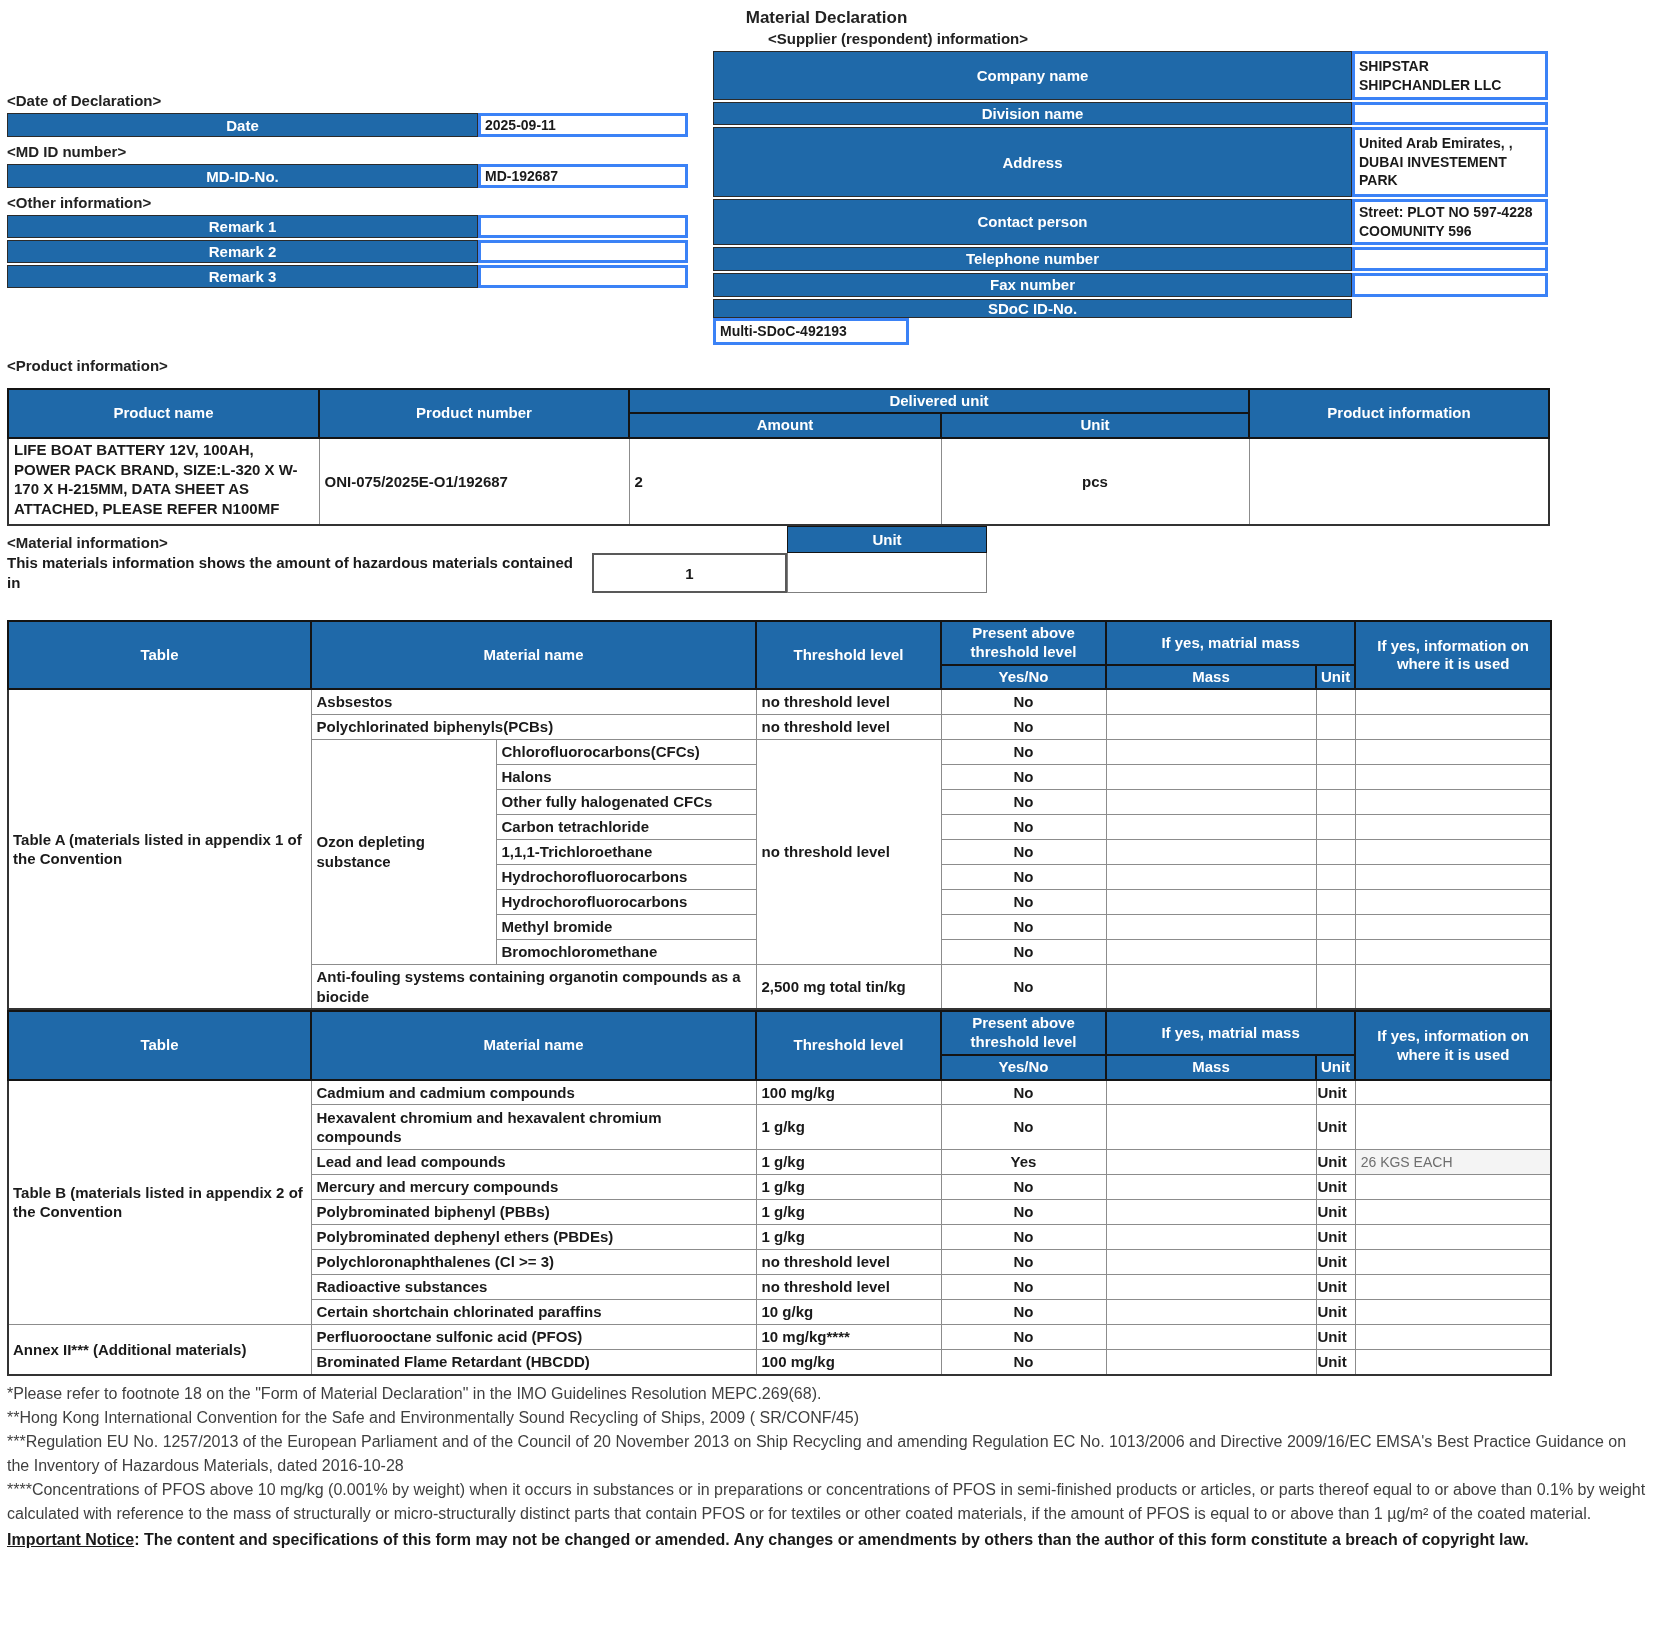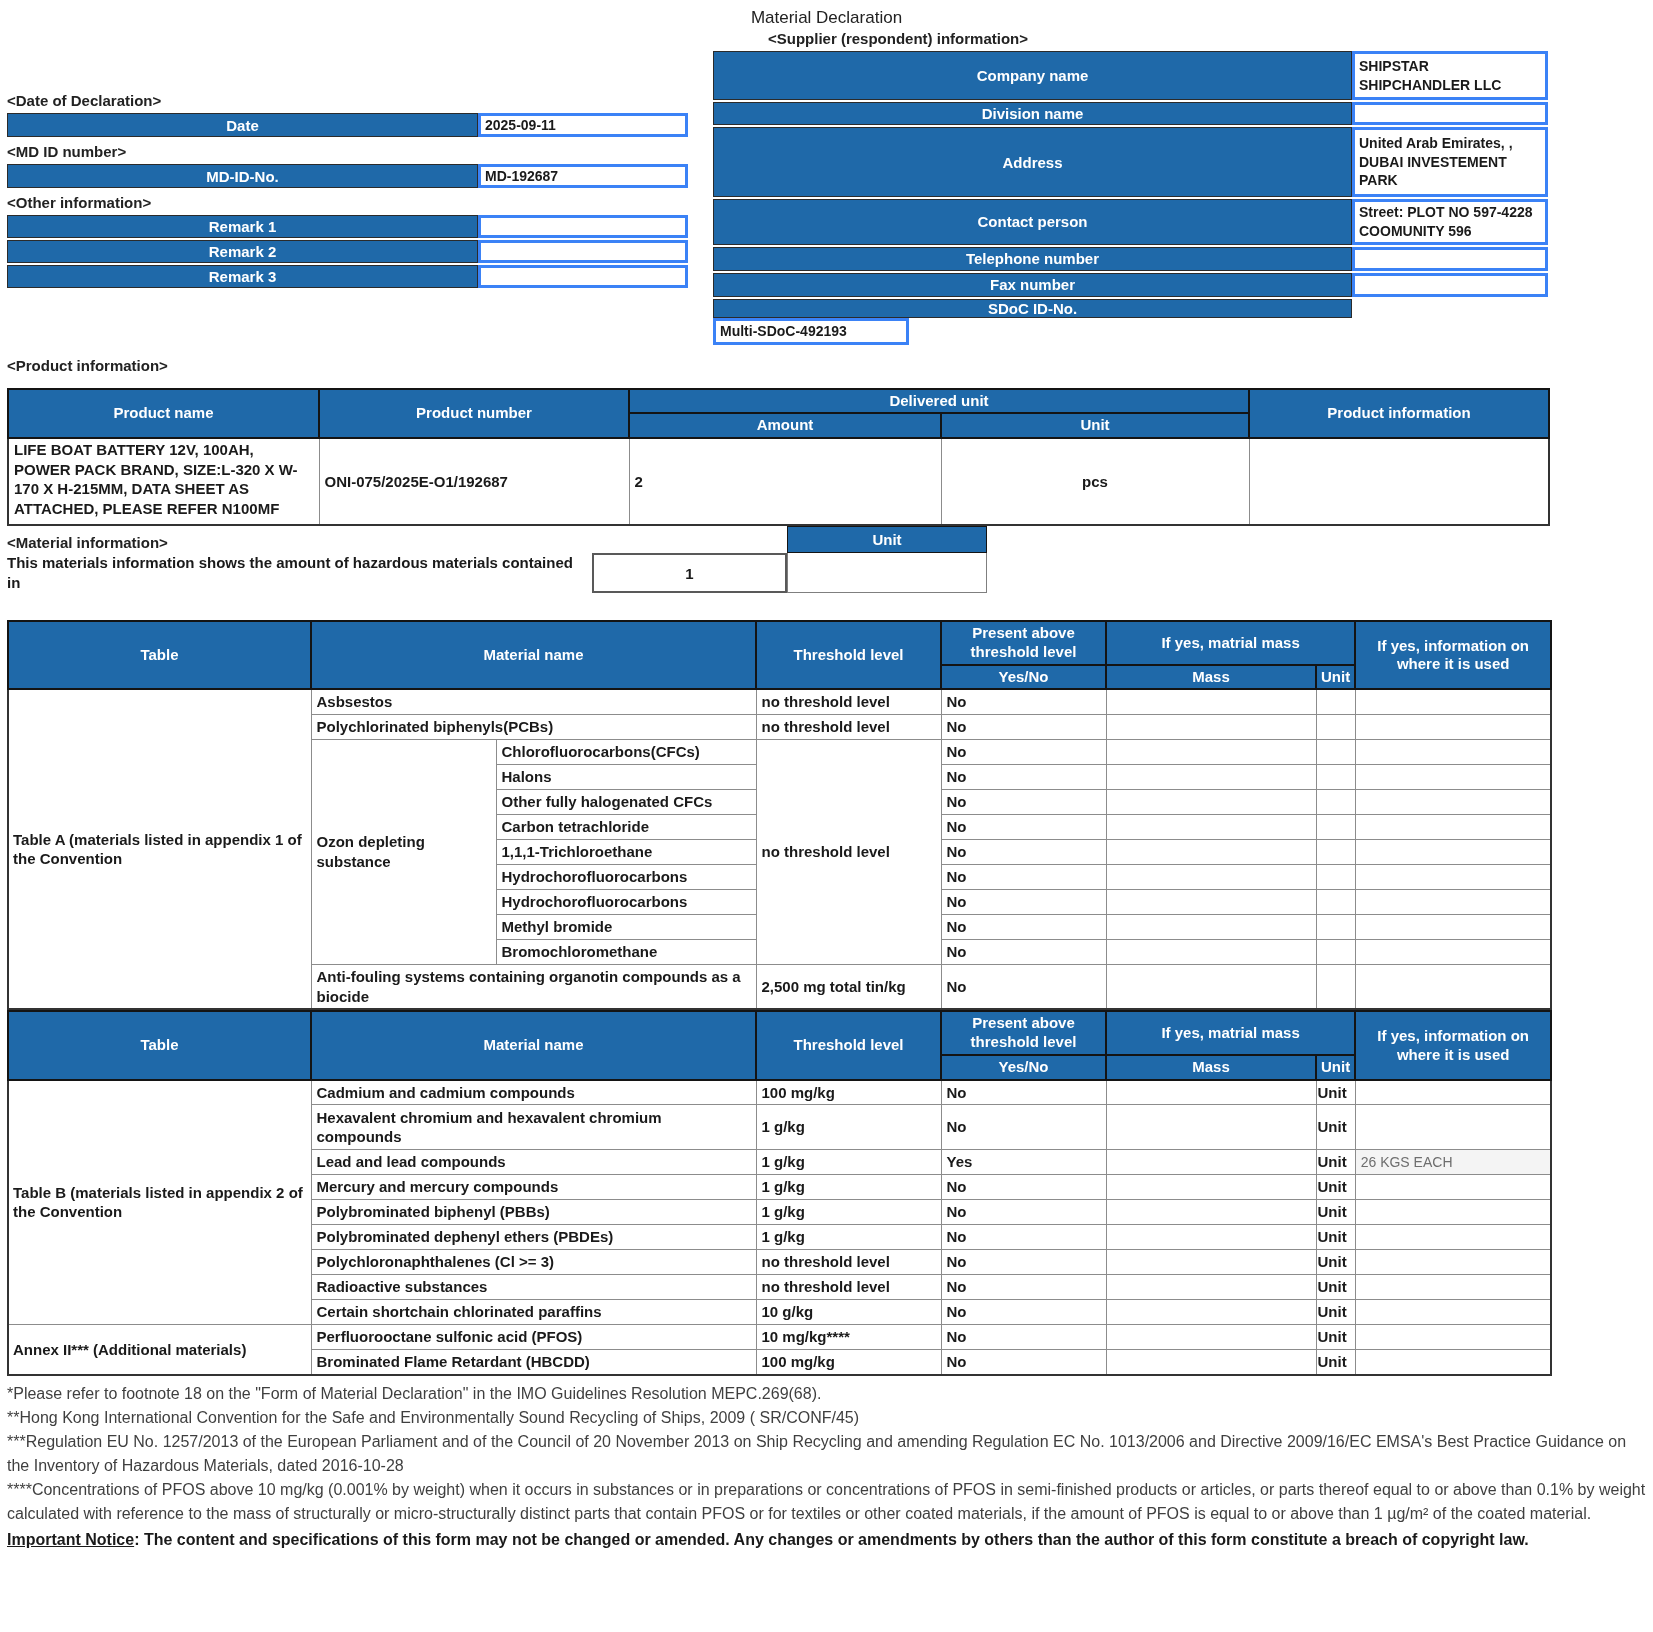--- a/index.html
+++ b/index.html
@@ -5,21 +5,21 @@
   * { box-sizing: border-box; margin: 0; padding: 0; }
   html, body { background: #ffffff; }
   body {
     width: 1653px;
     font-family: "Liberation Sans", sans-serif;
     color: #1a1a1a;
   }
   .page { width: 1653px; padding: 8px 7px 20px 7px; position: relative; }
 
   .title {
-    font-size: 17px; font-weight: normal; text-align: center; color: #222;
+    font-size: 17px; font-weight: bold; text-align: center; color: #222;
     margin-bottom: 2px;
   }
   .heading {
     font-size: 15px; font-weight: bold; color: #222;
   }
 
   
   .top { display: flex; align-items: flex-start; }
   .top-left { width: 690px; padding-top: 56px; }
   .top-right { width: 835px; margin-left: 16px; }
@@ -58,21 +58,21 @@
     padding: 1px 5px; line-height: 1.3; background: #fff;
   }
   .product-table, .hz { border: 2px solid #333; margin-left: 0; }
 
   .product-table td { height: 87px; vertical-align: middle; }
   .product-table td.pname { vertical-align: top; }
   .product-table .center { text-align: center; }
 
   .hz td { height: 25px; }
   .hz td.tbl-label { vertical-align: middle; text-align: left; padding: 12px 4px; }
-  .hz td.yn { text-align: left; }
+  .hz td.yn { text-align: center; }
   .hz td.unit-cell { padding: 0 1px; overflow: hidden; white-space: nowrap; }
   .hz tr.h45 td { height: 45px; }
   .hz td.where-filled {
     font-weight: normal; color: #6e6e6e; background: #f4f4f4; font-size: 14px;
     white-space: nowrap; overflow: hidden;
   }
 
   
   .mi-heading { margin: 8px 0 2px 0; }
   .mi-row { display: flex; align-items: flex-start; min-height: 48px; }

